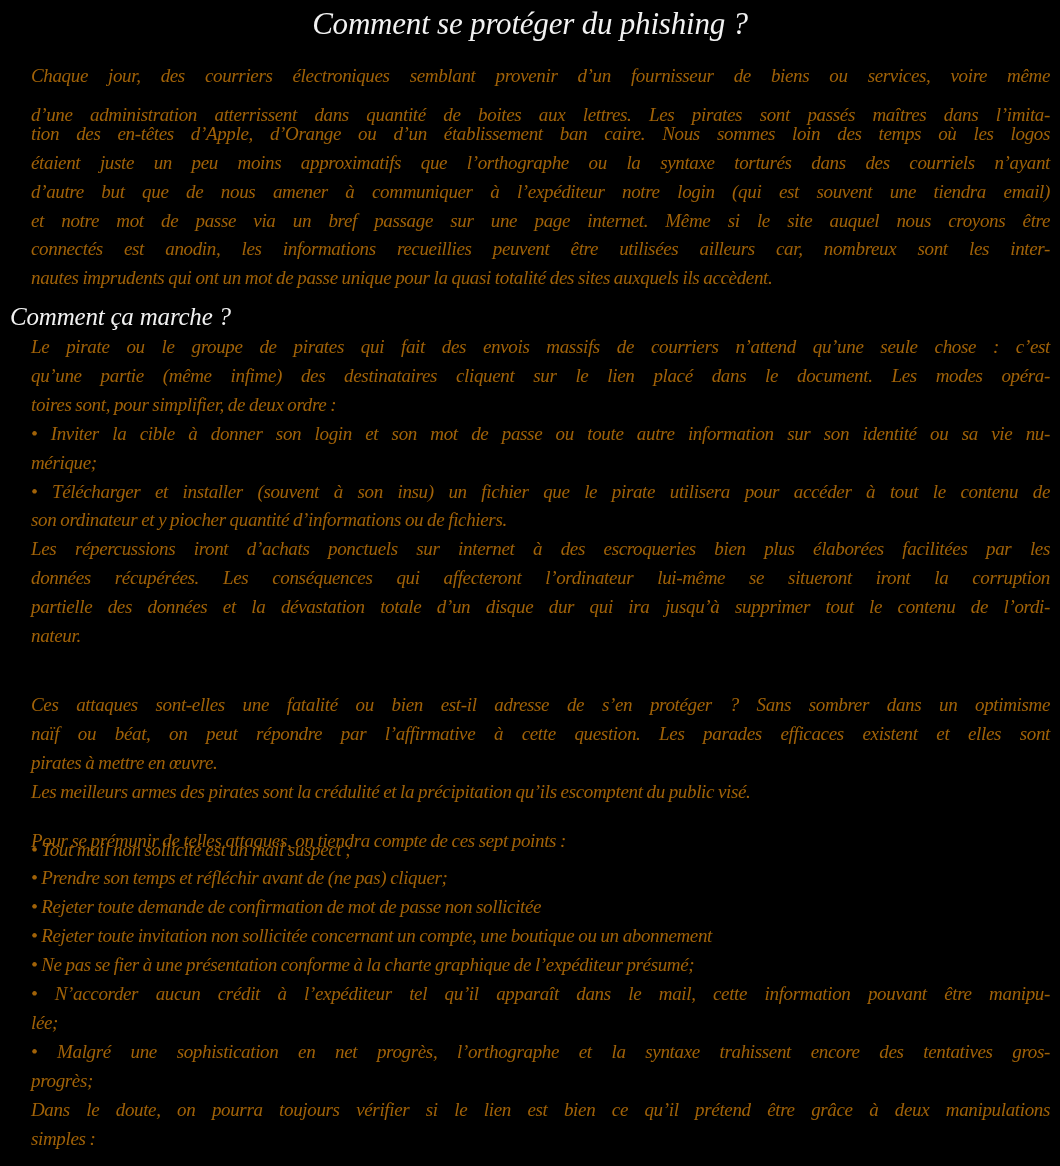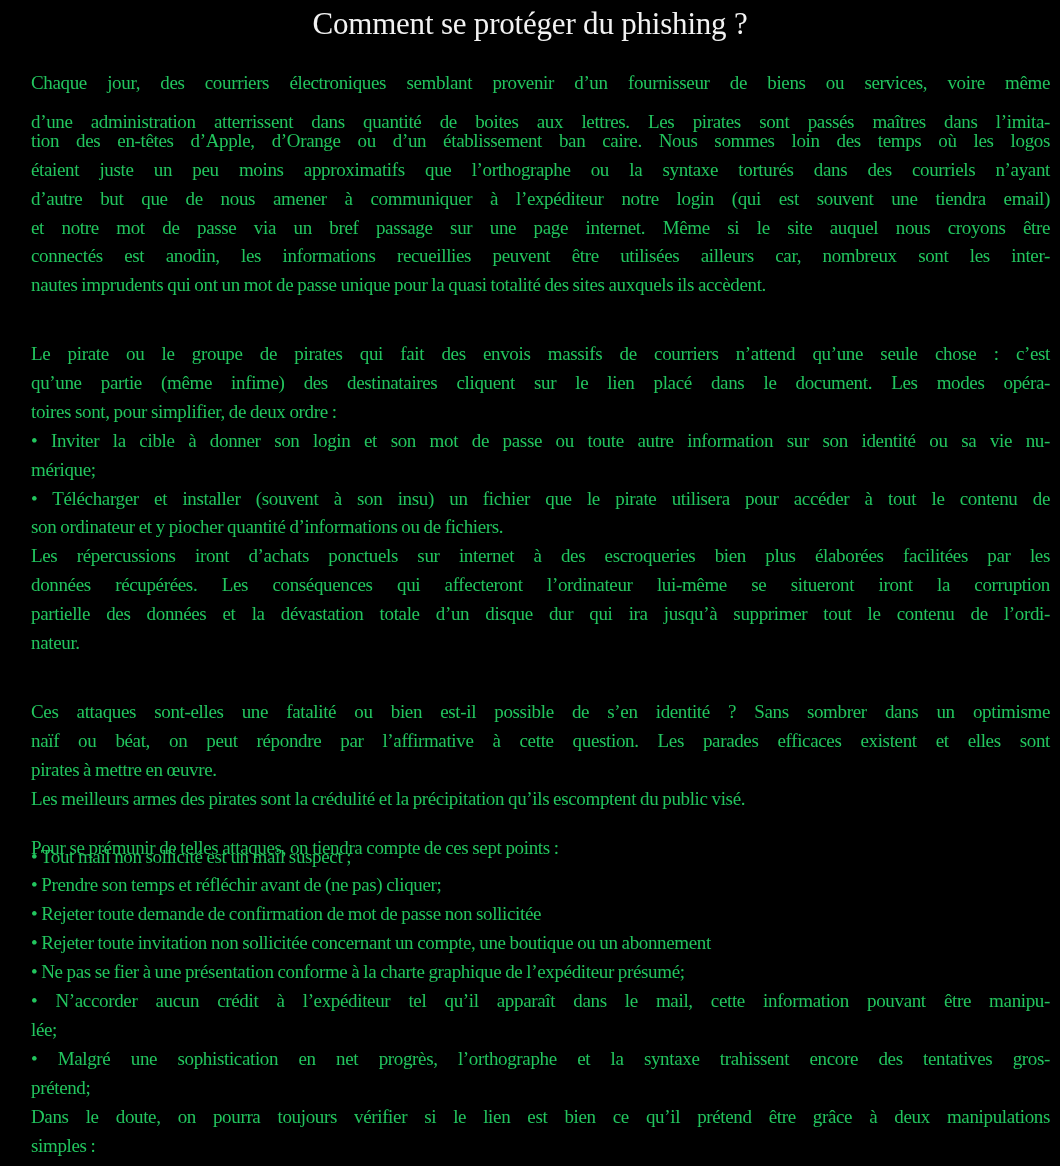--- a/index.html
+++ b/index.html
@@ -1,80 +1,81 @@
 <!DOCTYPE html>
 <html><head>
 <meta charset="utf-8">
 <style>
   html, body { margin: 0; padding: 0; background: #000; }
   body {
     width: 1060px; height: 1166px; overflow: hidden;
     color: #ececec;
     font-family: "Liberation Serif", "DejaVu Serif", serif;
   }
-  .page { position: relative; width: 1060px; height: 912px; }
+  .page { position: relative; width: 1060px; height: 912px; font-style: italic; }
   .title {
     position: absolute; left: 0; top: 4px; width: 1060px;
     text-align: center; font-size: 31px; line-height: 40px; color: #f2f2f2;
     letter-spacing: -0.2px;
   }
   .h2 {
     position: absolute; left: 10px; font-size: 25px; line-height: 30px; color: #f2f2f2;
     letter-spacing: -0.2px;
   }
   .line {
     position: absolute; left: 31px; width: 1019px; height: 29px;
     font-size: 19px; line-height: 29px; white-space: nowrap;
-    text-align: justify; text-align-last: justify; color: #22c55e;
-    letter-spacing: -0.35px; word-spacing: -0.5px; margin-top: 7px;
+    text-align: justify; text-align-last: justify; color: #a16207;
+    letter-spacing: -0.35px; word-spacing: -0.5px;
   }
   .line.last { text-align-last: left; }
 </style>
 </head>
 <body>
 
 <div class="page">
   <div class="title">Comment se protéger du phishing ?</div>
 
   <div id="intro">
       <div class="line" style="top: 61px;">Chaque jour, des courriers électroniques semblant provenir d’un fournisseur de biens ou services, voire même</div>
       <div class="line" style="top: 100px;">d’une administration atterrissent dans quantité de boites aux lettres. Les pirates sont passés maîtres dans l’imita-</div>
       <div class="line" style="top: 118.8px;">tion des en-têtes d’Apple, d’Orange ou d’un établissement ban caire. Nous sommes loin des temps où les logos</div>
       <div class="line" style="top: 147.7px;">étaient juste un peu moins approximatifs que l’orthographe ou la syntaxe torturés dans des courriels n’ayant</div>
       <div class="line" style="top: 176.6px;">d’autre but que de nous amener à communiquer à l’expéditeur notre login (qui est souvent une tiendra email)</div>
       <div class="line" style="top: 205.5px;">et notre mot de passe via un bref  passage sur une page internet. Même si le site auquel nous croyons être</div>
       <div class="line" style="top: 234.4px;">connectés est anodin, les informations recueillies peuvent être utilisées ailleurs car, nombreux sont les inter-</div>
       <div class="line last" style="top: 263.3px;">nautes imprudents qui ont un mot de passe unique pour la quasi totalité des sites auxquels ils accèdent.</div>
     </div>
 
+  <div class="h2" style="top:302px">Comment ça marche ?</div>
   <div id="s1">
       <div class="line" style="top: 332px;">Le pirate ou le groupe de pirates qui fait des envois massifs de courriers n’attend qu’une seule chose : c’est</div>
       <div class="line" style="top: 360.9px;">qu’une partie (même infime) des destinataires cliquent sur le lien placé dans le document. Les modes opéra-</div>
       <div class="line last" style="top: 389.8px;">toires sont, pour simplifier, de deux ordre :</div>
       <div class="line" style="top: 418.7px;">• Inviter la cible à donner son login et son mot de passe ou toute autre information sur son identité ou sa vie nu-</div>
       <div class="line last" style="top: 447.6px;">mérique;</div>
       <div class="line" style="top: 476.5px;">• Télécharger et installer (souvent à son insu) un fichier que le pirate utilisera pour accéder à tout le contenu de</div>
       <div class="line last" style="top: 505.4px;">son ordinateur et y piocher quantité d’informations ou de fichiers.</div>
       <div class="line" style="top: 534.3px;"> Les répercussions iront d’achats ponctuels sur internet à des escroqueries bien plus élaborées facilitées par les</div>
       <div class="line" style="top: 563.2px;">données récupérées. Les conséquences  qui affecteront l’ordinateur lui-même se situeront iront la corruption</div>
       <div class="line" style="top: 592.1px;">partielle des données et la dévastation totale d’un disque dur qui ira jusqu’à supprimer tout le contenu de l’ordi-</div>
       <div class="line last" style="top: 621px;">nateur.</div>
     </div>
 
   <div id="s2">
-      <div class="line" style="top: 690px;">Ces attaques sont-elles une fatalité ou bien est-il possible de s’en identité ? Sans sombrer dans un optimisme</div>
+      <div class="line" style="top: 690px;">Ces attaques sont-elles une fatalité ou bien est-il adresse de s’en protéger ? Sans sombrer dans un optimisme</div>
       <div class="line" style="top: 718.9px;">naïf  ou béat, on peut répondre par l’affirmative à cette question. Les parades efficaces existent et elles sont</div>
       <div class="line last" style="top: 747.8px;">pirates à mettre en œuvre.</div>
       <div class="line last" style="top: 776.7px;">Les meilleurs armes des pirates sont la crédulité et la précipitation qu’ils escomptent du public visé.</div>
       <div class="line last" style="top: 826px;">Pour se prémunir de telles attaques, on tiendra compte de ces sept points :</div>
       <div class="line last" style="top: 834.5px;">• Tout mail non sollicité est un mail suspect ;</div>
       <div class="line last" style="top: 863.4px;">• Prendre son temps et réfléchir avant de (ne pas) cliquer;</div>
       <div class="line last" style="top: 892.3px;">• Rejeter toute demande de confirmation de mot de passe non sollicitée</div>
       <div class="line last" style="top: 921.2px;">• Rejeter toute invitation non sollicitée concernant un compte, une boutique ou un abonnement</div>
       <div class="line last" style="top: 950.1px;">• Ne pas se fier à une présentation conforme à la charte graphique de l’expéditeur présumé;</div>
       <div class="line" style="top: 979px;">• N’accorder aucun crédit à l’expéditeur tel qu’il apparaît dans le mail, cette information pouvant être manipu-</div>
       <div class="line last" style="top: 1007.9px;">lée;</div>
       <div class="line" style="top: 1036.8px;">• Malgré une sophistication en net progrès, l’orthographe et la syntaxe trahissent encore des tentatives gros-</div>
-      <div class="line last" style="top: 1065.7px;">prétend;</div>
+      <div class="line last" style="top: 1065.7px;">progrès;</div>
       <div class="line" style="top: 1094.6px;">Dans le doute, on pourra toujours vérifier si le lien est bien ce qu’il prétend être grâce à deux manipulations</div>
       <div class="line last" style="top: 1123.5px;">simples :</div>
     </div>
 </div>
 
 </body></html>

